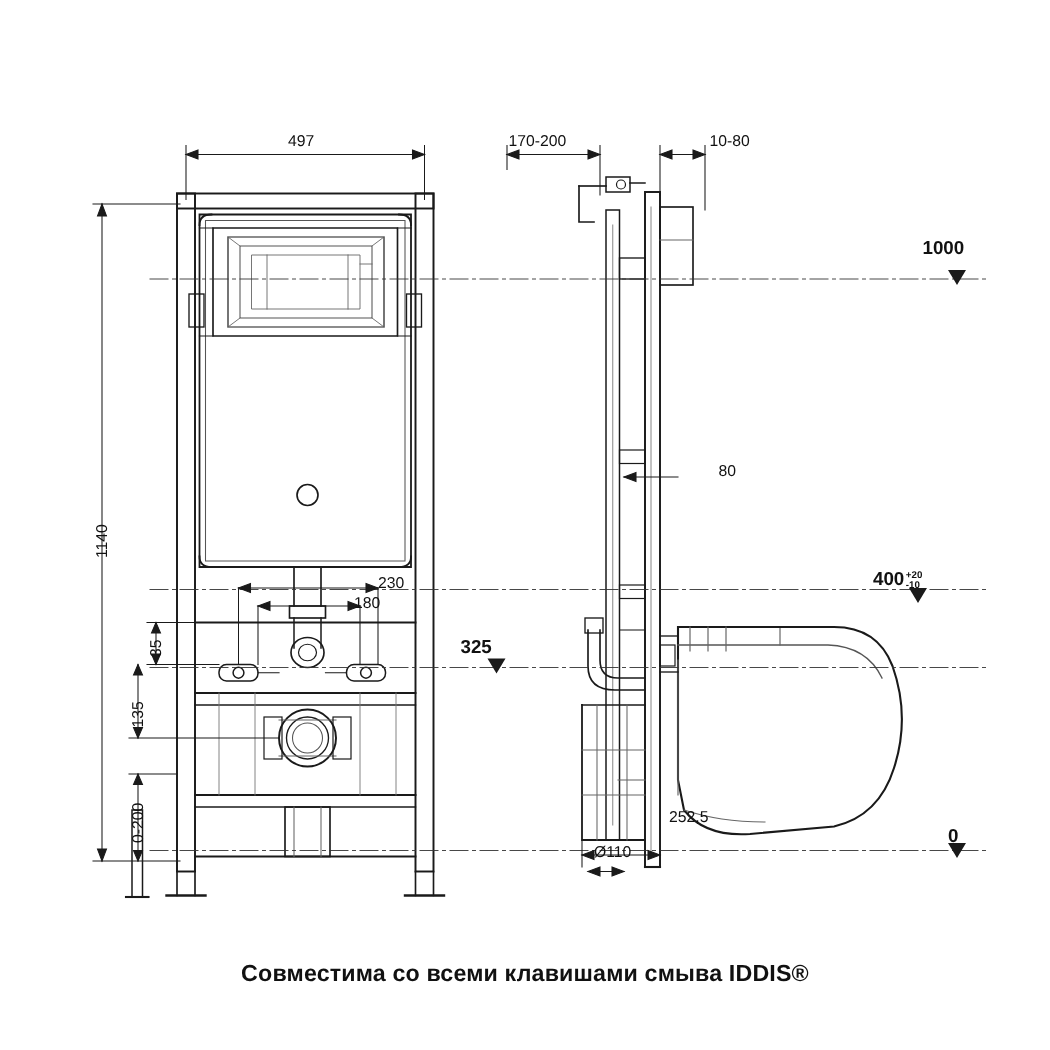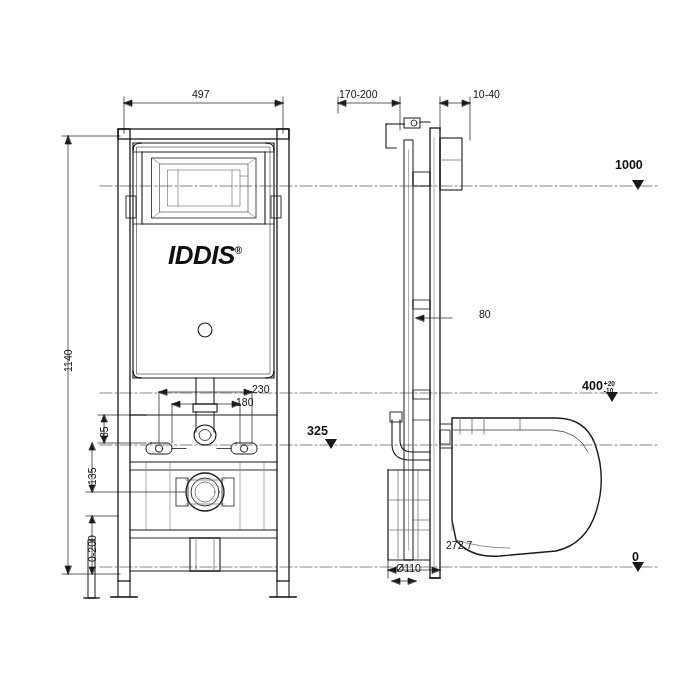--- a/index.html
+++ b/index.html
@@ -281,42 +281,40 @@
       <g fill="#1a1a1a" stroke="none">
         <path d="M632 180 L644 180 L638 190 Z"></path>
         <path d="M325 439 L337 439 L331 449 Z"></path>
         <path d="M606 392 L618 392 L612 402 Z"></path>
         <path d="M632 562 L644 562 L638 572 Z"></path>
       </g>
 
     </g>
   </svg>
 
-  <div class="brandmark">
-    <span>IDDIS</span><sup>®</sup>
-  </div>
 
   <div class="dimlabel" style="left:192px; top:88px;">497</div>
   <div class="dimlabel" style="left:339px; top:88px;">170-200</div>
-  <div class="dimlabel" style="left:473px; top:88px;">10-40</div>
+  <div class="dimlabel" style="left:473px; top:88px;">10-80</div>
 
   <div class="dimlabel rot" style="left:62px; top:372px;">1140</div>
   <div class="dimlabel rot" style="left:98px; top:438px;">35</div>
   <div class="dimlabel rot" style="left:86px; top:485px;">135</div>
   <div class="dimlabel rot" style="left:86px; top:562px;">0-200</div>
 
   <div class="dimlabel" style="left:252px; top:383px;">230</div>
   <div class="dimlabel" style="left:236px; top:396px;">180</div>
 
   <div class="dimlabel" style="left:455px; top:308px;margin-left:24px;">80</div>
-  <div class="dimlabel" style="left:446px; top:539px;">272,7</div>
+  <div class="dimlabel" style="left:446px; top:539px;">252,5</div>
   <div class="dimlabel" style="left:396px; top:562px;">Ø110</div>
 
   <div class="dimlabel big" style="left:615px; top:158px;text-align:right;">1000</div>
   <div class="dimlabel big" style="left:307px; top:424px;">325</div>
   <div class="dimlabel big" style="left:632px; top:550px;">0</div>
 
   <div class="dimlabel big" style="left:582px; top:379px;">
     <span>400</span><span class="toler"><span>+20</span><br><span>-10</span></span>
   </div>
 
+  <div class="caption">Совместима со всеми клавишами смыва IDDIS®</div>
 
 </div>
 
 </body></html>

